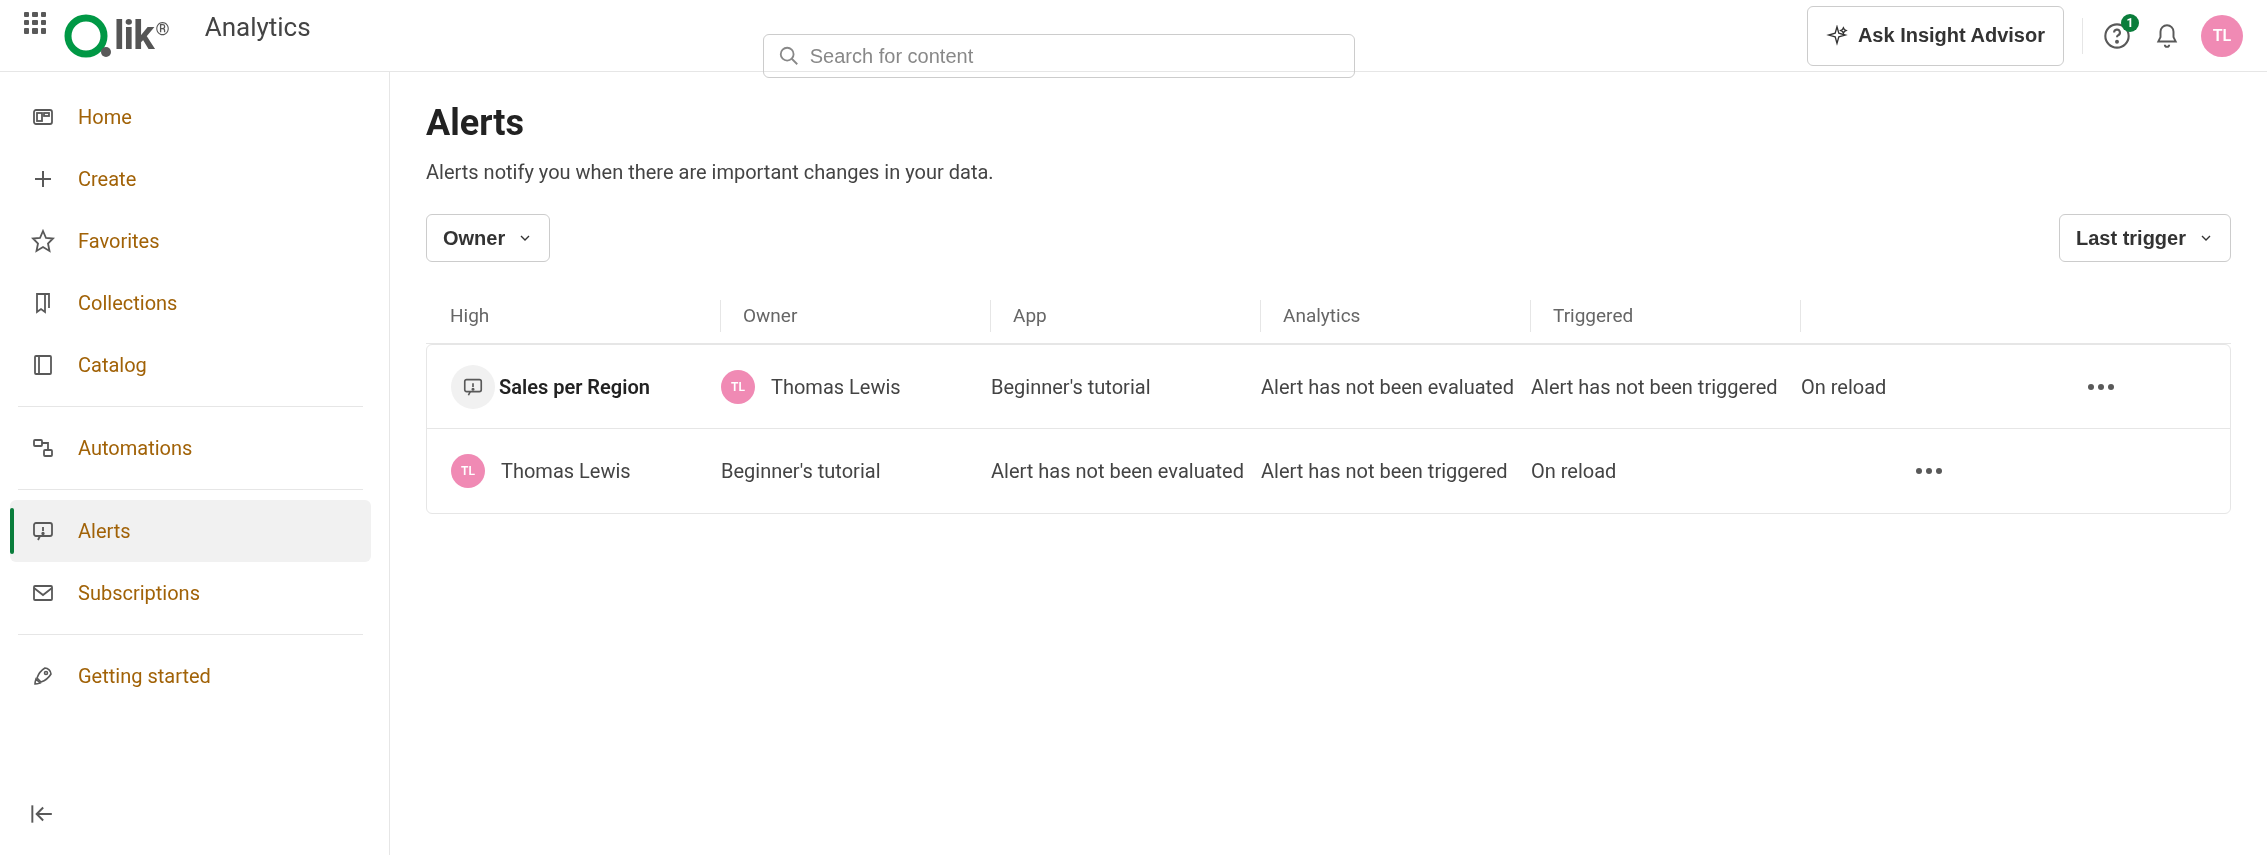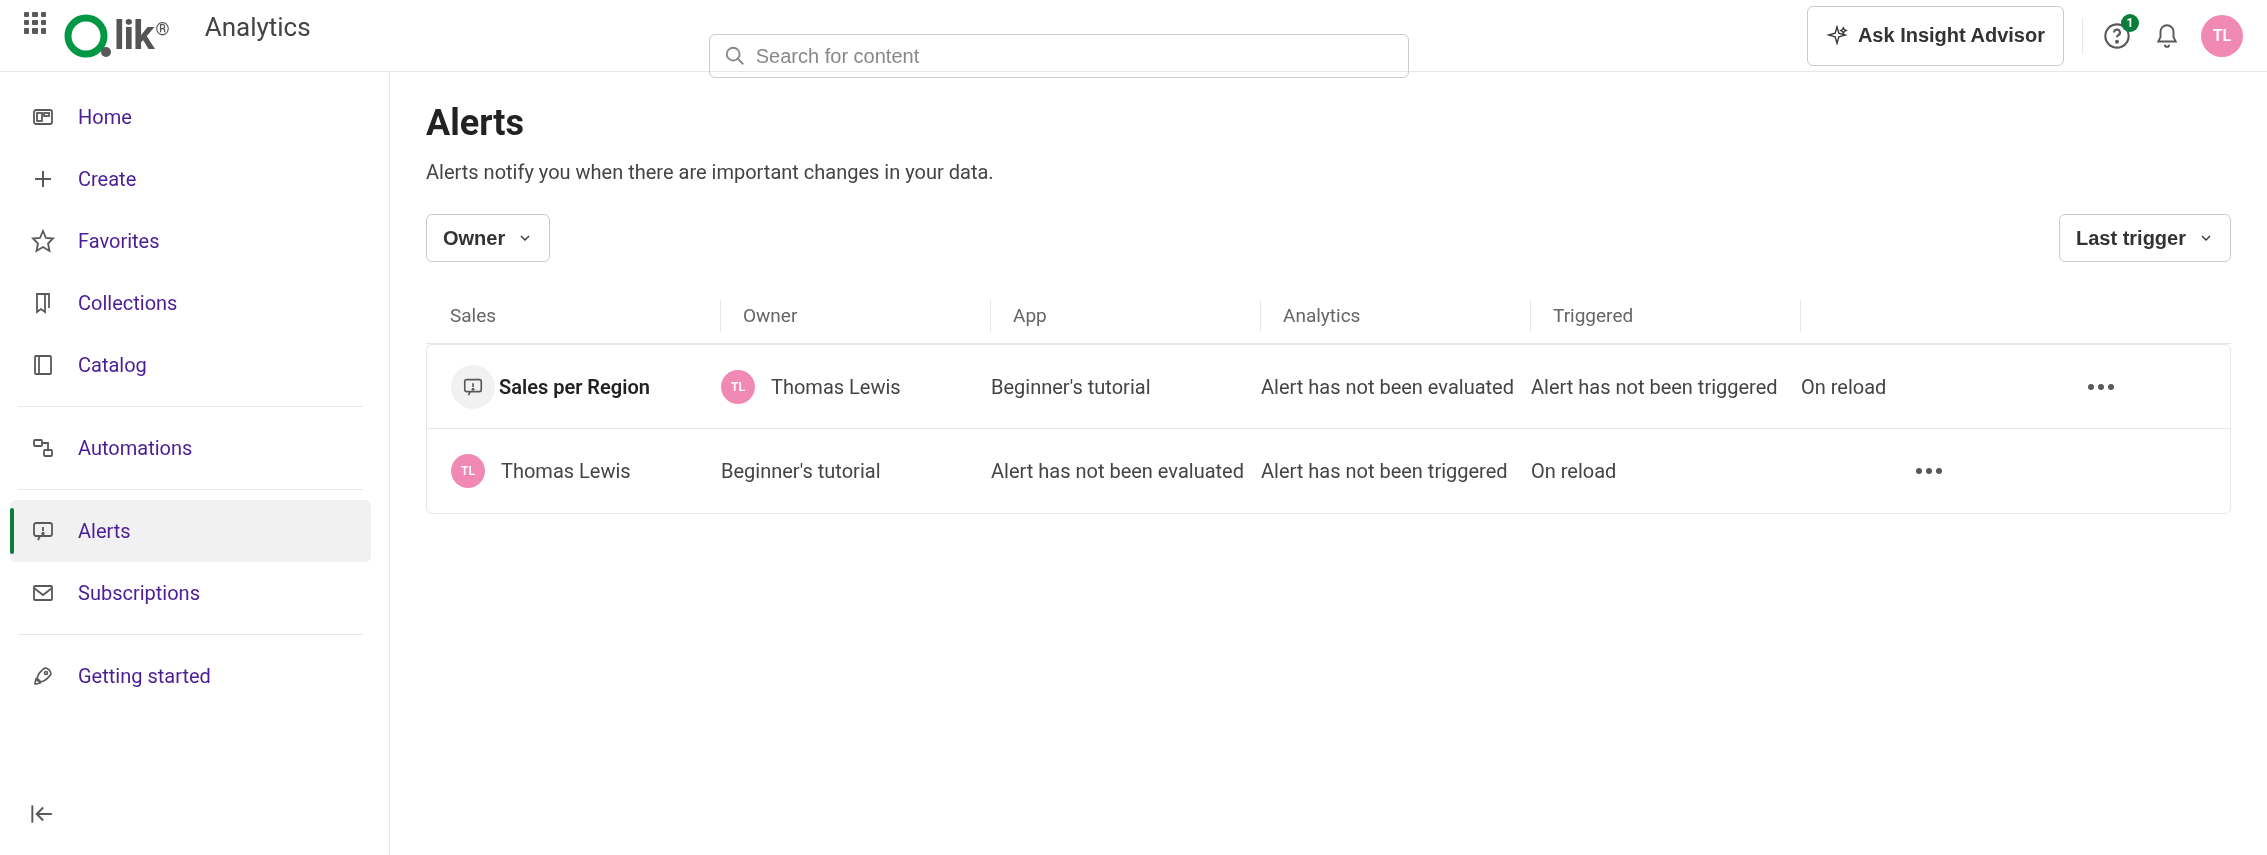--- a/index.html
+++ b/index.html
@@ -34,21 +34,21 @@
   }
   .logo-q svg { width: 48px; height: 48px; }
   .brand-section { font-size: 26px; color: #444; margin-left: 18px; }
 
   .search-wrap {
     flex: 1;
     display: flex;
     justify-content: center;
   }
   .search-box {
-    width: 700px;
+    width: 592px;
     height: 44px;
     border: 1px solid #ccc;
     border-radius: 6px;
     display: flex;
     align-items: center;
     padding: 0 14px;
     gap: 10px;
     color: #888;
     margin-top: 41px;
   }
@@ -104,21 +104,21 @@
     width: 390px;
     border-right: 1px solid #e6e6e6;
     padding: 14px 18px 14px 10px;
     display: flex; flex-direction: column;
   }
   .nav-item {
     display: flex; align-items: center; gap: 22px;
     padding: 0 12px 0 20px;
     height: 62px;
     font-size: 20px;
-    color: #4c1d95;
+    color: #a16207;
     border-radius: 6px;
     cursor: pointer;
     position: relative;
   }
   .nav-item.active {
     background: #f1f1f1;
     font-weight: 400;
   }
   .nav-item.active::before {
     content: '';
@@ -384,21 +384,21 @@
       <button class="dropdown-btn">
         <span>Last trigger</span>
         <svg width="16" height="16" viewBox="0 0 24 24" fill="none" stroke="currentColor" stroke-width="2">
             <polyline points="6 9 12 15 18 9"></polyline>
           </svg>
       </button>
     </div>
 
     <div class="table-wrap">
       <div class="table-header">
-        <div class="th">Sales</div>
+        <div class="th">High</div>
         <div class="th">Owner</div>
         <div class="th">App</div>
         <div class="th">Analytics</div>
         <div class="th">Triggered</div>
         <div class="th" style="border-left:1px solid #e6e6e6;"></div>
       </div>
       <div class="table-body">
 
         <div class="table-row">
           <div class="cell cell-name">

